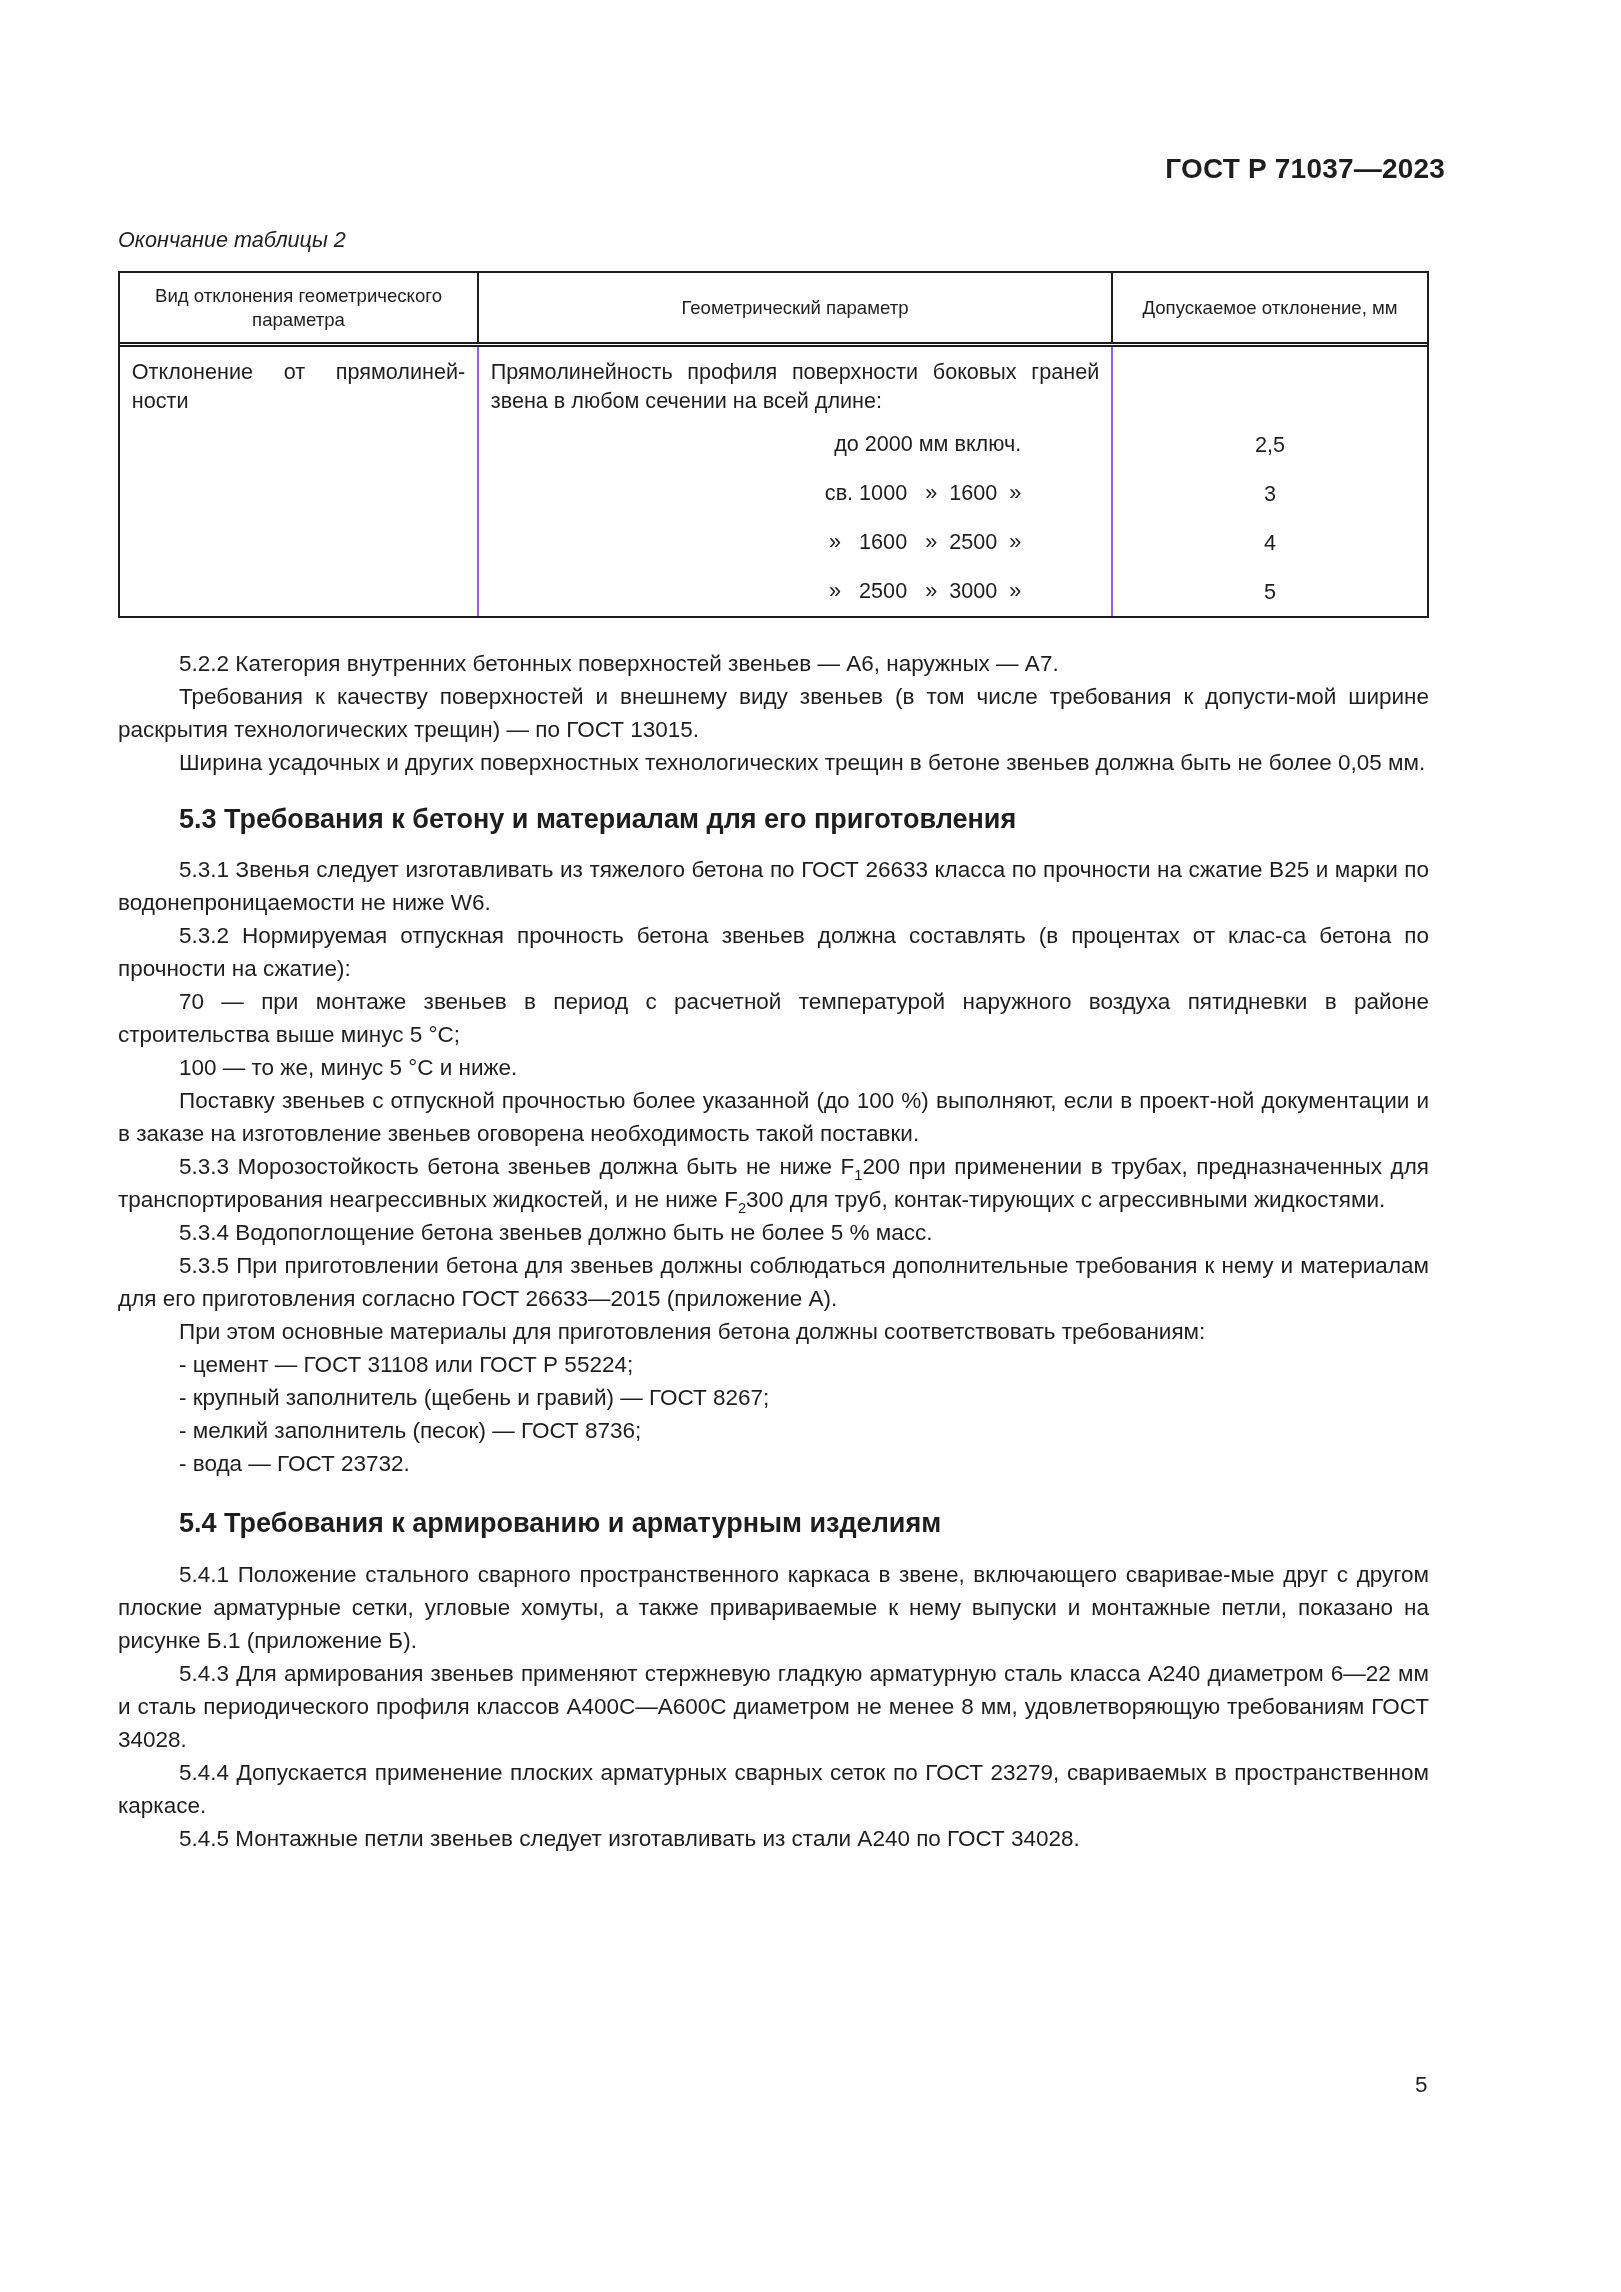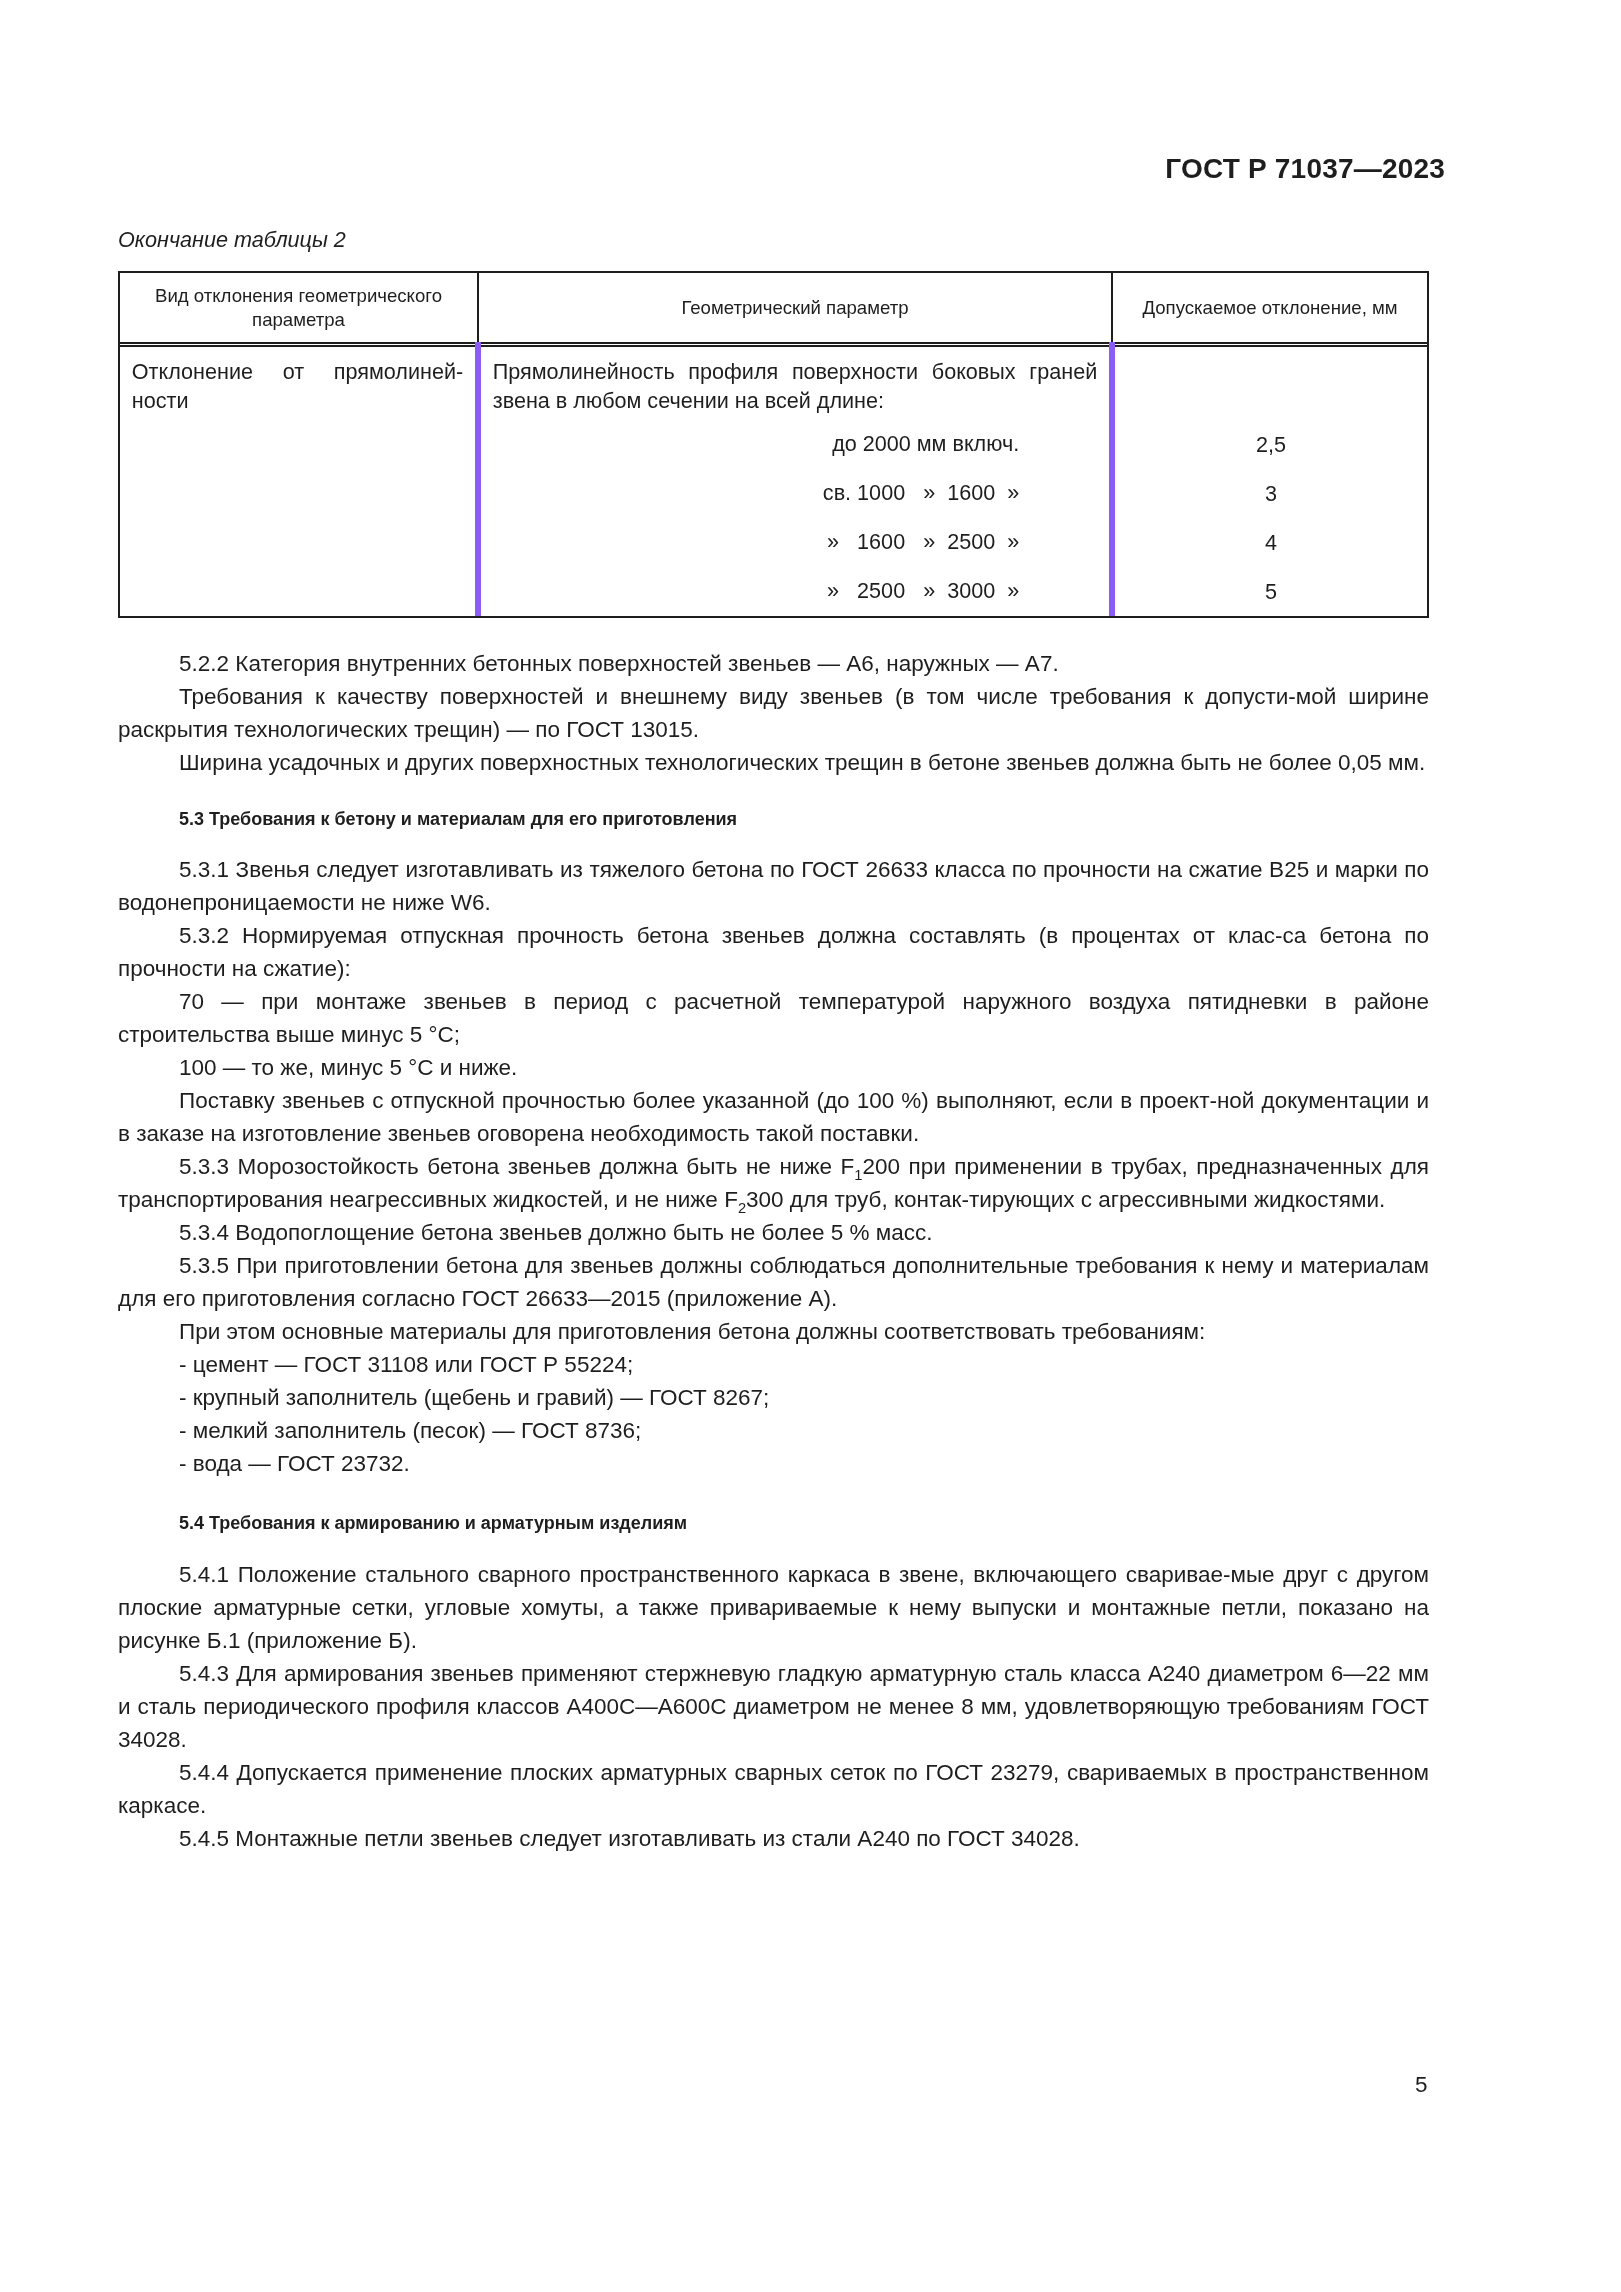--- a/index.html
+++ b/index.html
@@ -27,37 +27,37 @@
   .tbl th {
     font-weight: normal; font-size: 18.6px; line-height: 23.5px;
     text-align: center; vertical-align: middle;
     height: 69px; padding: 0 13.7px;
     border-right: 2px solid #1e1e1e;
     border-bottom: 5.9px double #1e1e1e;
   }
   .tbl th:last-child { border-right: none; }
   .tbl td {
     font-size: 21.6px; line-height: 29px; vertical-align: top;
-    border-right: 6px solid #8b5cf6; padding: 0 11.8px;
+    border-right: 2px solid #8b5cf6; padding: 0 11.8px;
   }
   .tbl td:last-child { border-right: none; }
   .first-cell { text-align: justify; padding-top: 9.8px !important; }
   .param-intro { text-align: justify; padding-top: 9.8px; }
   .range-line { height: 49px; line-height: 49px; text-align: right; padding-right: 78px; white-space: pre; }
   .range-line.first { margin-top: 3.9px; }
   .tol-wrap { padding-top: 73px !important; }
   .tol-line { height: 49px; line-height: 49px; text-align: center; }
   .body-text {
     position: absolute; left: 118px; width: 1311px; top: 647px;
     font-size: 22.5px; line-height: 33px;
   }
   .p { text-align: justify; text-indent: 61px; margin: 0; }
   .p.noind { text-indent: 0; padding-left: 61px; }
   .h {
-    font-weight: bold; font-size: 18px; margin: 0; padding-left: 61px;
+    font-weight: bold; font-size: 27px; margin: 0; padding-left: 61px;
   }
   .h.h53 { margin-top: 23.5px; margin-bottom: 17.6px; }
   .h.h54 { margin-top: 27.4px; margin-bottom: 17.6px; }
   .sub { font-size: 14.7px; vertical-align: -5.9px; line-height: 0; }
   .page-num {
     position: absolute; left: 1415px; top: 2072px; font-size: 22.5px;
   }
 </style>
 </head>
 <body>

